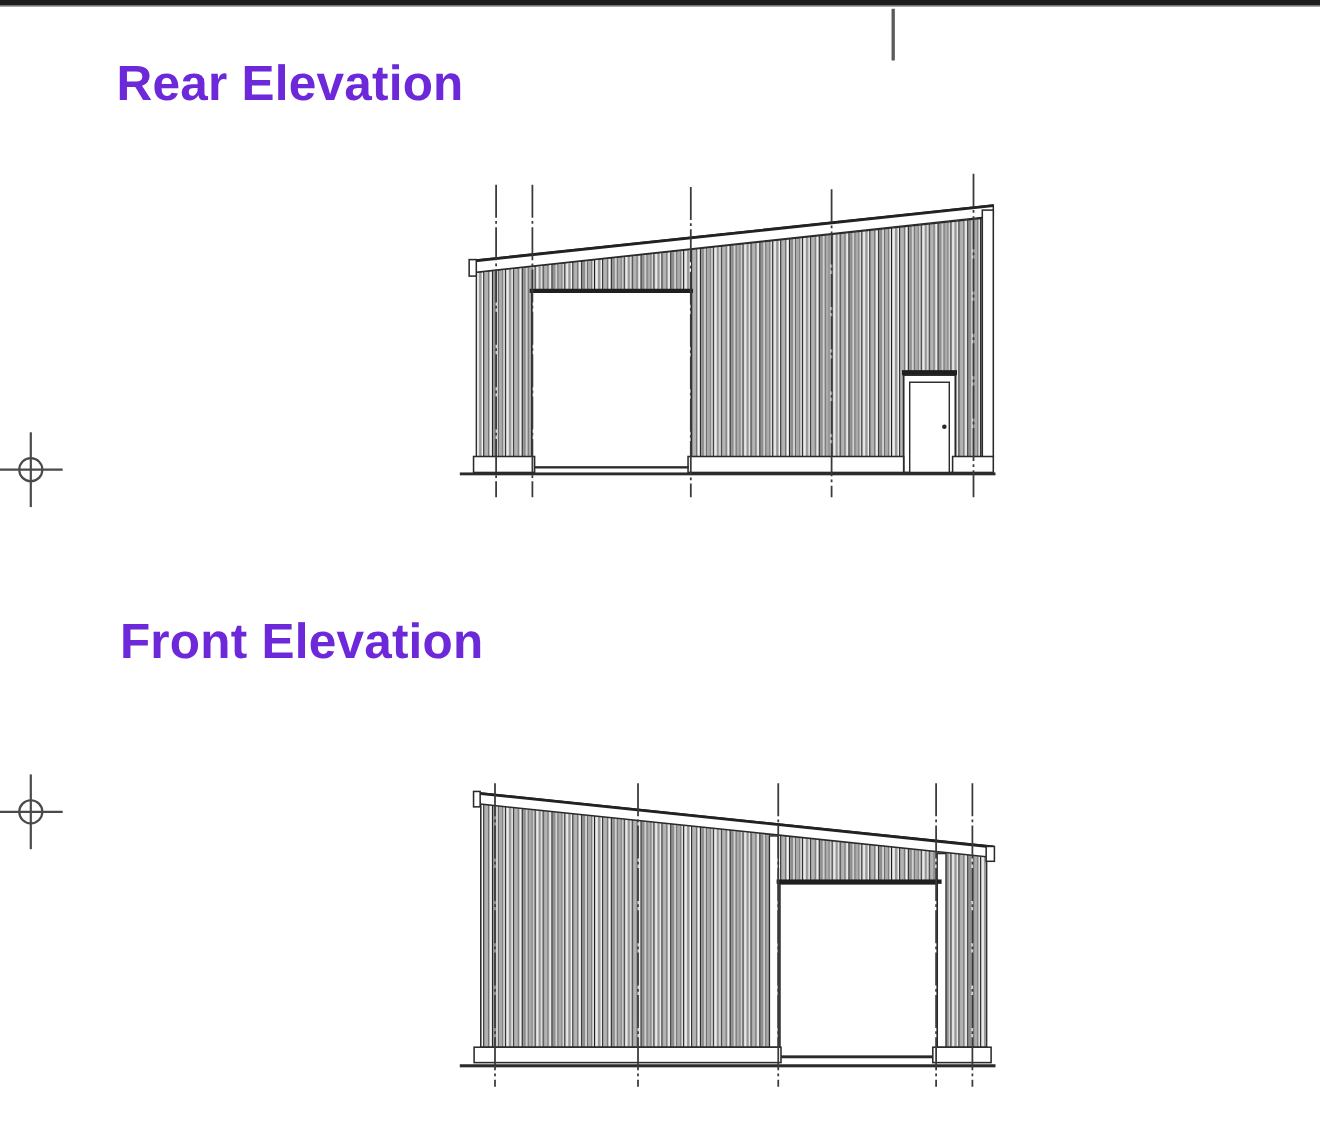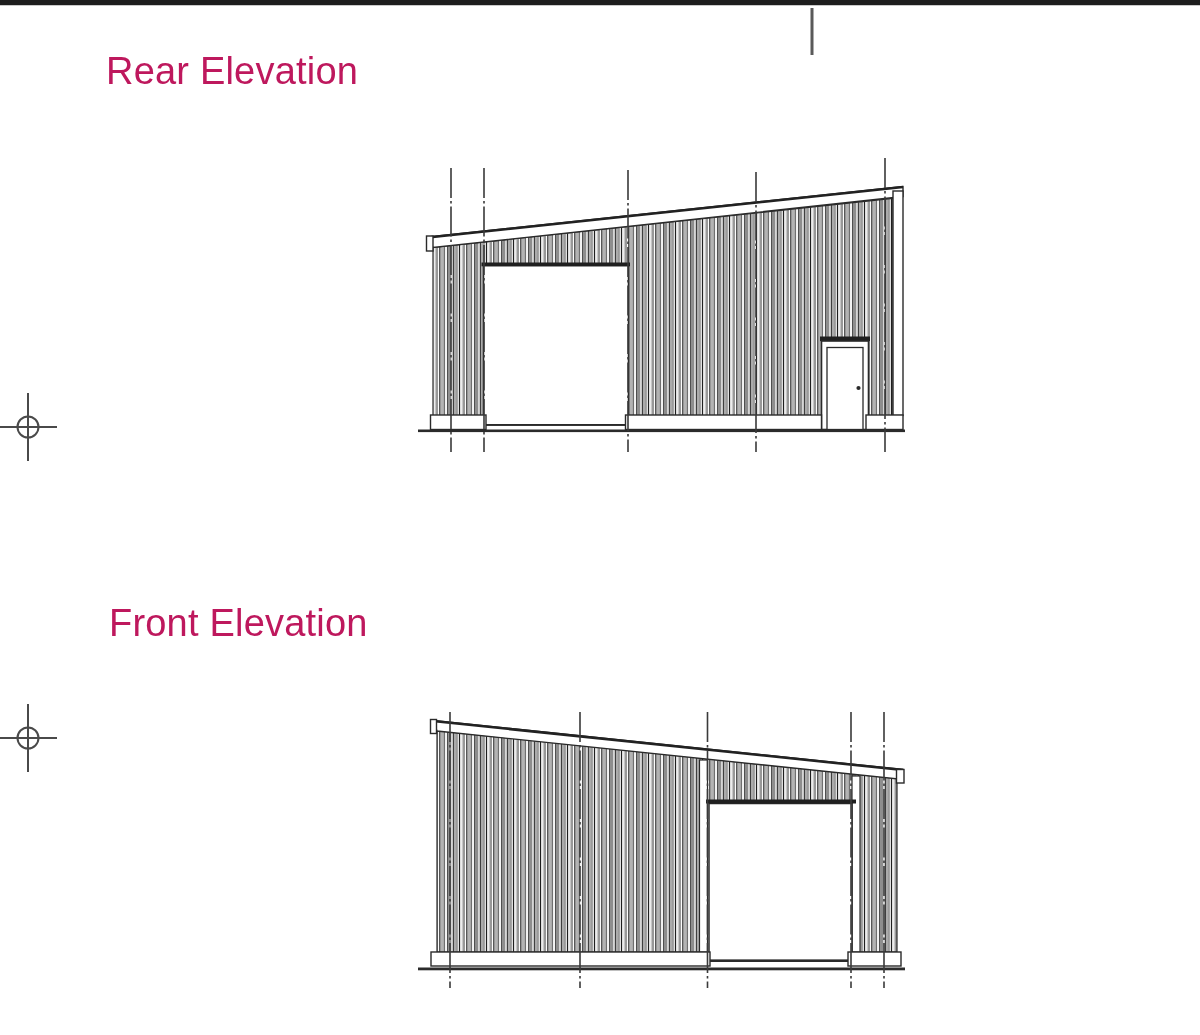--- a/index.html
+++ b/index.html
@@ -5,25 +5,25 @@
   html,body{margin:0;padding:0;}
   body{
     width:1200px;height:1035px;position:relative;background:#ffffff;
     overflow:hidden;font-family:"Liberation Sans",sans-serif;
   }
   .top-bar{
     position:absolute;left:0;top:0;width:1200px;height:5px;
     background:#1d1d1d;border-bottom:1px solid #c9c9c9;
   }
   .elev-title{
-    position:absolute;font-size:38px;font-weight:400;color:#be185d;
+    position:absolute;font-size:45px;font-weight:700;color:#6d28d9;
     letter-spacing:0.2px;white-space:nowrap;
   }
   .elev-title.rear{left:106px;top:50px;}
-  .elev-title.front{left:109px;top:602px;}
+  .elev-title.front{left:109px;top:557px;}
   svg.canvas{position:absolute;left:0;top:0;}
 </style>
 </head>
 <body>
 
 <div class="top-bar"></div>
 
 <div class="elev-title rear">Rear Elevation</div>
 <div class="elev-title front">Front Elevation</div>
 

